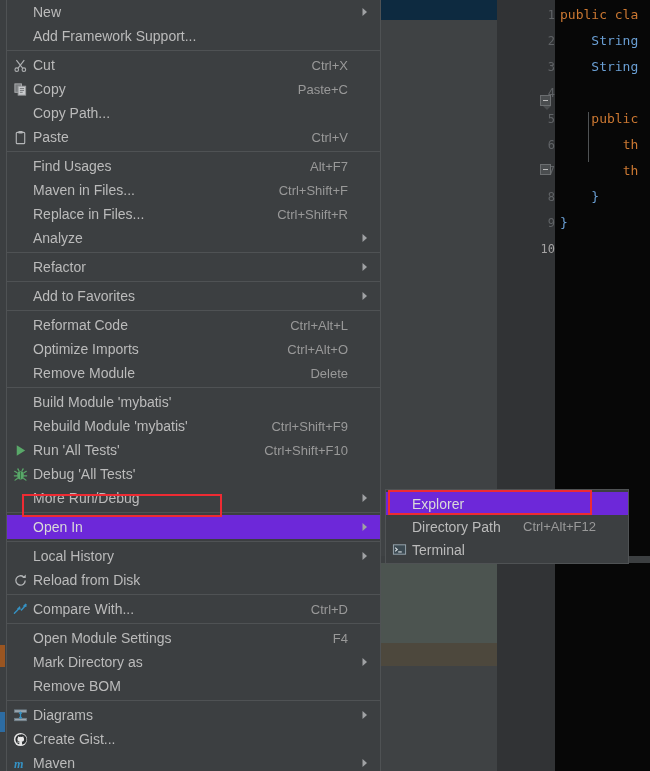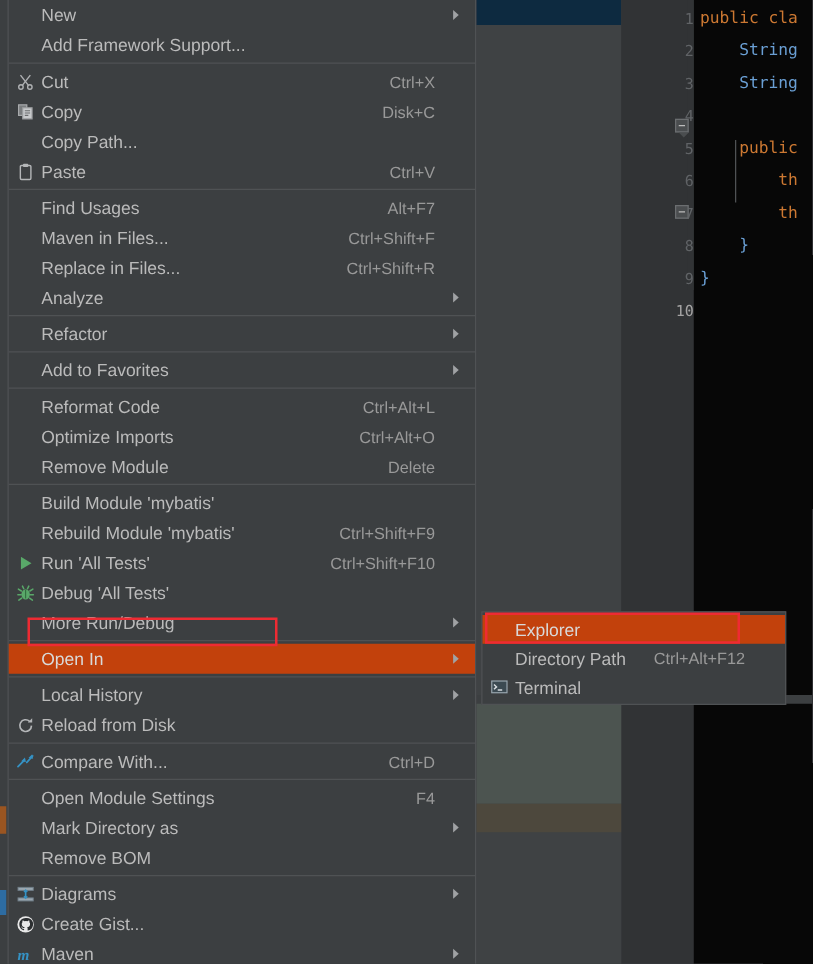--- a/index.html
+++ b/index.html
@@ -155,21 +155,21 @@
     display: flex;
     align-items: center;
     height: 24px;
     padding: 0 8px 0 0;
     box-sizing: border-box;
     color: #bbbbbb;
     font-size: 14px;
     white-space: nowrap;
   }
   .menu-item.highlighted {
-    background: #c2410c;
+    background: #6d28d9;
     color: #d9d9d9;
   }
   .menu-icon {
     width: 26px;
     min-width: 26px;
     height: 24px;
     display: flex;
     align-items: center;
     justify-content: center;
   }
@@ -315,21 +315,21 @@
           <rect x="2" y="2" width="7" height="9" fill="#7a7d7f" stroke="#a9abad" stroke-width="1"></rect>
           <rect x="5.5" y="4.5" width="8" height="9.5" fill="#c8cacc" stroke="#9a9c9e" stroke-width="1"></rect>
           <g stroke="#6a6c6e" stroke-width="0.9">
             <path d="M7.3 7h4.5"></path>
             <path d="M7.3 9h4.5"></path>
             <path d="M7.3 11h3"></path>
           </g>
         </svg>
       </span>
       <span class="menu-label">Copy</span>
-      <span class="menu-shortcut">Disk+C</span>
+      <span class="menu-shortcut">Paste+C</span>
       <span class="menu-arrow"></span>
     </div>
     <div class="menu-item">
       <span class="menu-icon"></span>
       <span class="menu-label">Copy Path...</span>
       <span class="menu-arrow"></span>
     </div>
     <div class="menu-item">
       <span class="menu-icon">
         <svg width="15" height="15" viewBox="0 0 16 16">

